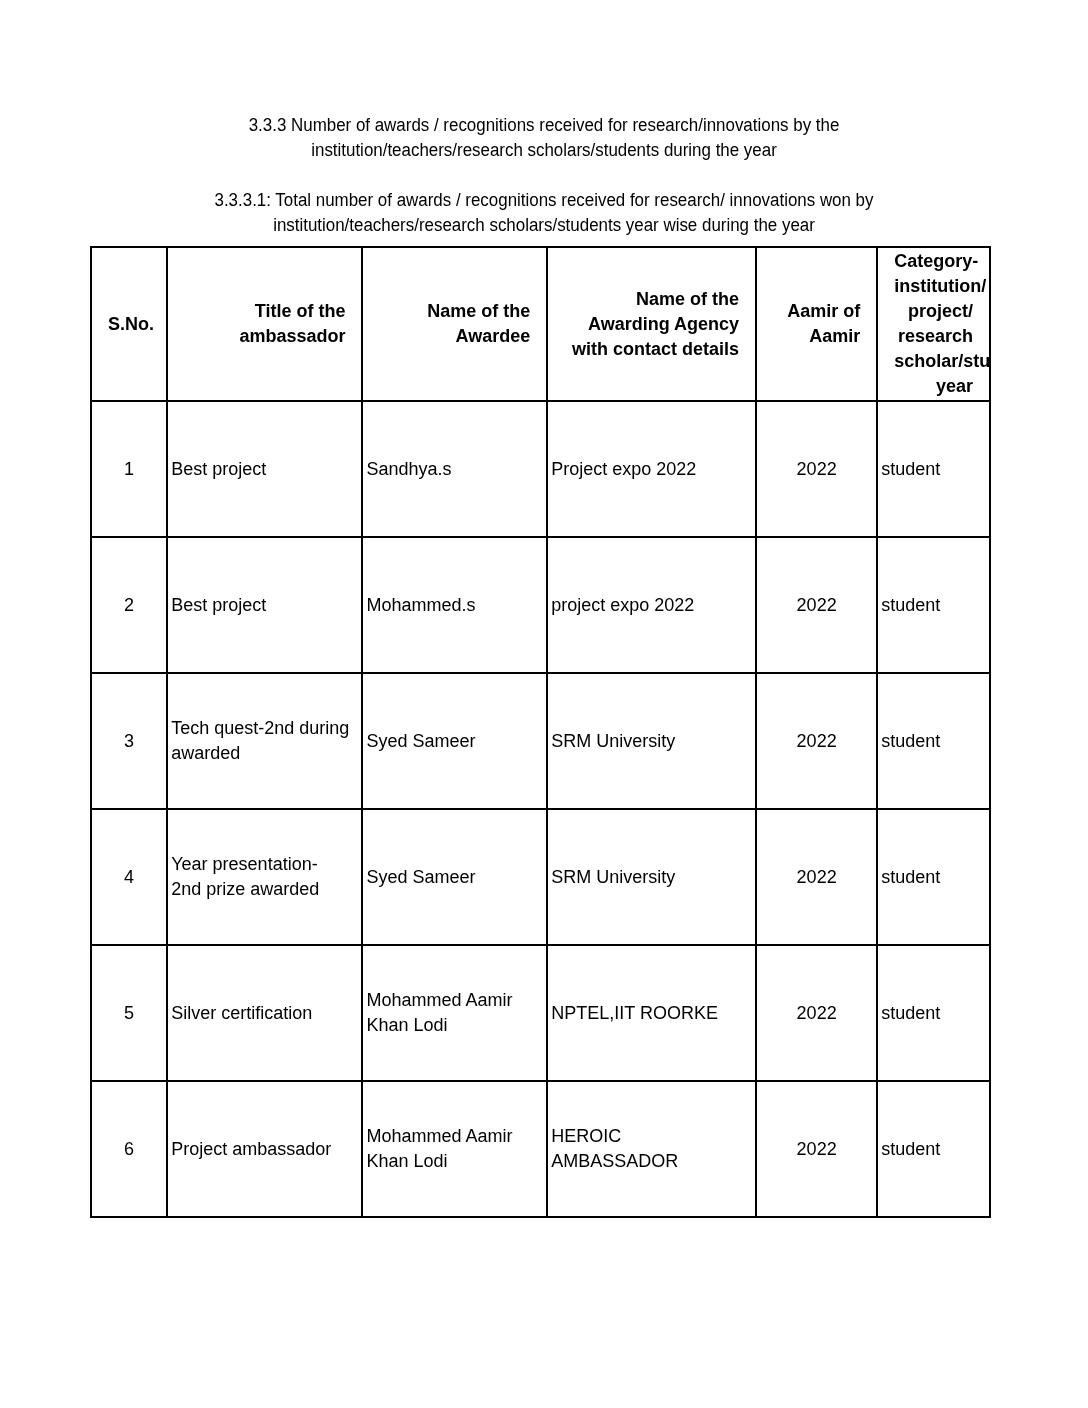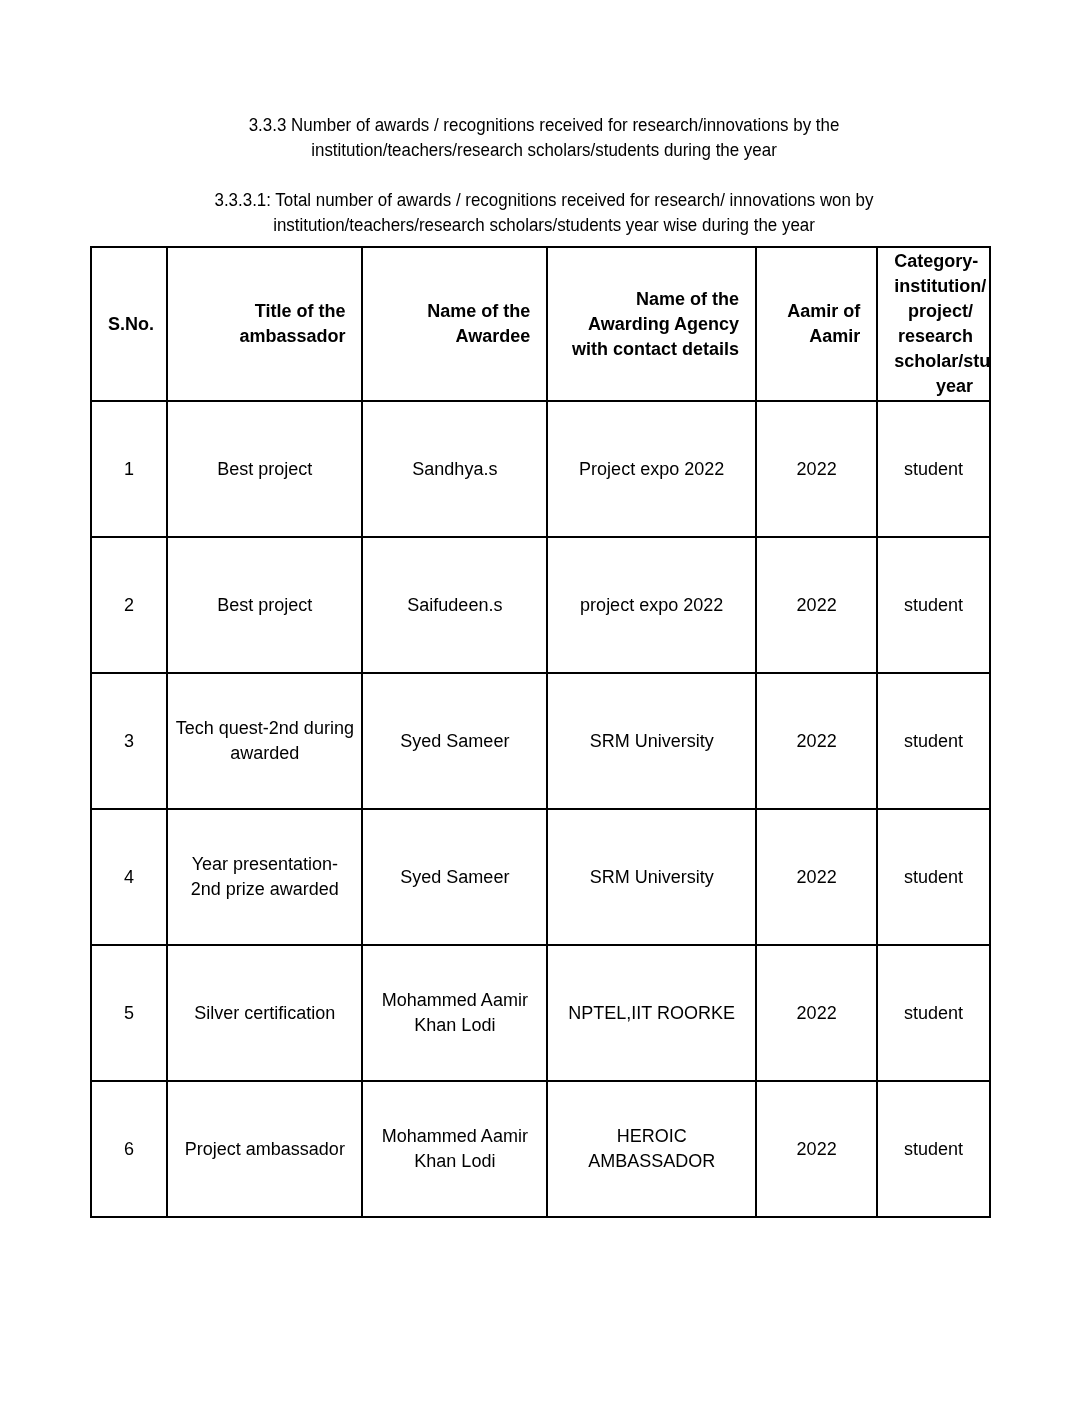--- a/index.html
+++ b/index.html
@@ -16,21 +16,21 @@
     table {
       position: absolute; left: 90px; top: 246px;
       border-collapse: collapse; table-layout: fixed;
       width: 901px;
     }
     td, th {
       border: 2px solid #000; padding: 0 3px; font-size: 18px; line-height: 25px;
       vertical-align: middle; overflow: hidden;
     }
     th { font-weight: bold; text-align: right; height: 152px; padding: 0 16px; }
-    tbody td { height: 134px; text-align: center; }
+    tbody td { height: 134px; text-align: left; }
     td.c { text-align: center; }
     .sn { width: 73px; }
     .ti { width: 187px; }
     .aw { width: 177px; }
     .ag { width: 200px; }
     .yr { width: 116px; }
     .ca { width: 108px; }
     .wrap { display: block; }
   </style>
 </head>
@@ -100,21 +100,21 @@
         </td>
         <td class="c">2022</td>
         <td>student</td>
       </tr>
       <tr>
         <td class="c">2</td>
         <td>
           <span class="wrap">Best project</span>
         </td>
         <td>
-          <span class="wrap">Saifudeen.s</span>
+          <span class="wrap">Mohammed.s</span>
         </td>
         <td>
           <span class="wrap">project expo 2022</span>
         </td>
         <td class="c">2022</td>
         <td>student</td>
       </tr>
       <tr>
         <td class="c">3</td>
         <td>

